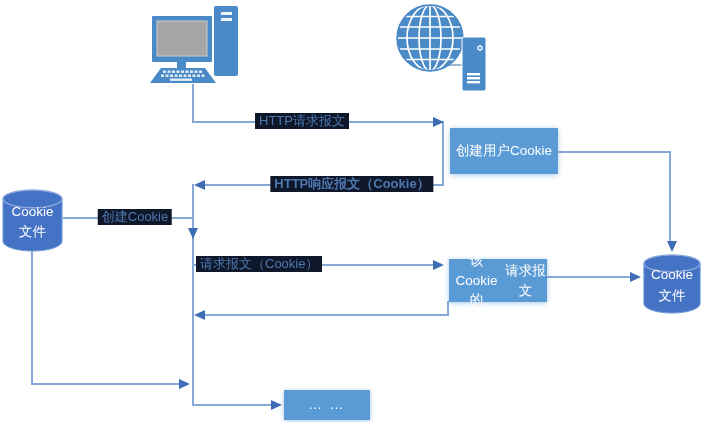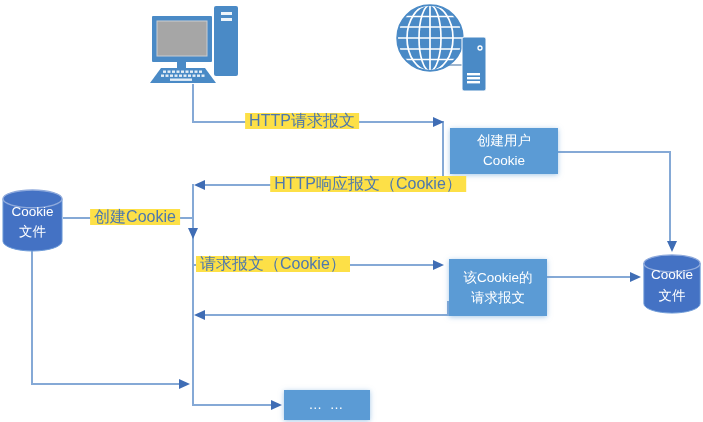--- a/index.html
+++ b/index.html
@@ -9,27 +9,27 @@
   }
   .ln{position:absolute;background:#85A9D6;}
   .ln.h{height:2px;}
   .ln.v{width:2px;}
   .ln.gray{background:#9FB6CF;}
   .arr{position:absolute;width:0;height:0;}
   .arr.right{border-top:5px solid transparent;border-bottom:5px solid transparent;border-left:11px solid #3F6DB5;}
   .arr.left{border-top:5px solid transparent;border-bottom:5px solid transparent;border-right:11px solid #3F6DB5;}
   .arr.down{border-left:5px solid transparent;border-right:5px solid transparent;border-top:11px solid #3F6DB5;}
   .edge-label{
-    position:absolute;background:#fde047;color:#4E78AD;font-size:16px;
+    position:absolute;background:#0f172a;color:#4E78AD;font-size:13px;
     padding:0 4px;white-space:nowrap;z-index:5;line-height:16px;
   }
   .edge-label.centered{transform:translateX(-50%);}
   .node-box{
     position:absolute;background:#5B9BD5;color:#ffffff;
-    display:flex;flex-direction:column;align-items:center;justify-content:center;
+    display:flex;flex-direction:row;align-items:center;justify-content:center;
     font-size:13.5px;line-height:1.45;text-align:center;z-index:4;
     box-shadow:0 1px 5px rgba(91,155,213,.55);
   }
   .cyl{position:absolute;z-index:4;}
   .cyl .cyl-text{
     position:absolute;left:0;top:0;width:100%;height:100%;
     display:flex;flex-direction:column;align-items:center;justify-content:center;
     color:#fff;font-size:13.5px;line-height:1.5;padding-top:3px;box-sizing:border-box;
   }
   .icon-wrap{position:absolute;z-index:4;}
@@ -127,21 +127,21 @@
       <span>Cookie</span>
       <span>文件</span>
     </div>
   </div>
 
   <div class="node-box" style="left:450px;top:128px;width:108px;height:46px;">
     <span>创建用户</span>
     <span>Cookie</span>
   </div>
 
-  <div class="node-box" style="left:449px;top:259px;width:98px;height:57px;">
+  <div class="node-box" style="left:449px;top:259px;width:98px;height:43px;">
     <span>该Cookie的</span>
     <span>请求报文</span>
   </div>
 
   <div class="node-box" style="left:284px;top:390px;width:86px;height:30px;letter-spacing:2px;">
     <span>… …</span>
   </div>
 
   <div class="ln v" style="left:192px;top:84px;height:38px;"></div>
   <div class="ln h" style="left:192px;top:121px;width:244px;"></div>
@@ -163,17 +163,17 @@
   <div class="arr left" style="left:194px;top:180px;"></div>
   <div class="arr down" style="left:188px;top:228px;"></div>
   <div class="arr right" style="left:433px;top:260px;"></div>
   <div class="arr left" style="left:194px;top:310px;"></div>
   <div class="arr right" style="left:179px;top:379px;"></div>
   <div class="arr right" style="left:271px;top:400px;"></div>
   <div class="arr down" style="left:667px;top:241px;"></div>
   <div class="arr right" style="left:630px;top:272px;"></div>
 
   <div class="edge-label centered" style="left:302px;top:113px;">HTTP请求报文</div>
-  <div class="edge-label centered" style="left:368px;top:176px;">HTTP响应报文（Cookie）</div>
+  <div class="edge-label centered" style="left:352px;top:176px;font-weight:bold;">HTTP响应报文（Cookie）</div>
   <div class="edge-label" style="left:196px;top:256px;">请求报文（Cookie）</div>
   <div class="edge-label centered" style="left:135px;top:209px;">创建Cookie</div>
 
 </div>
 
 </body></html>

